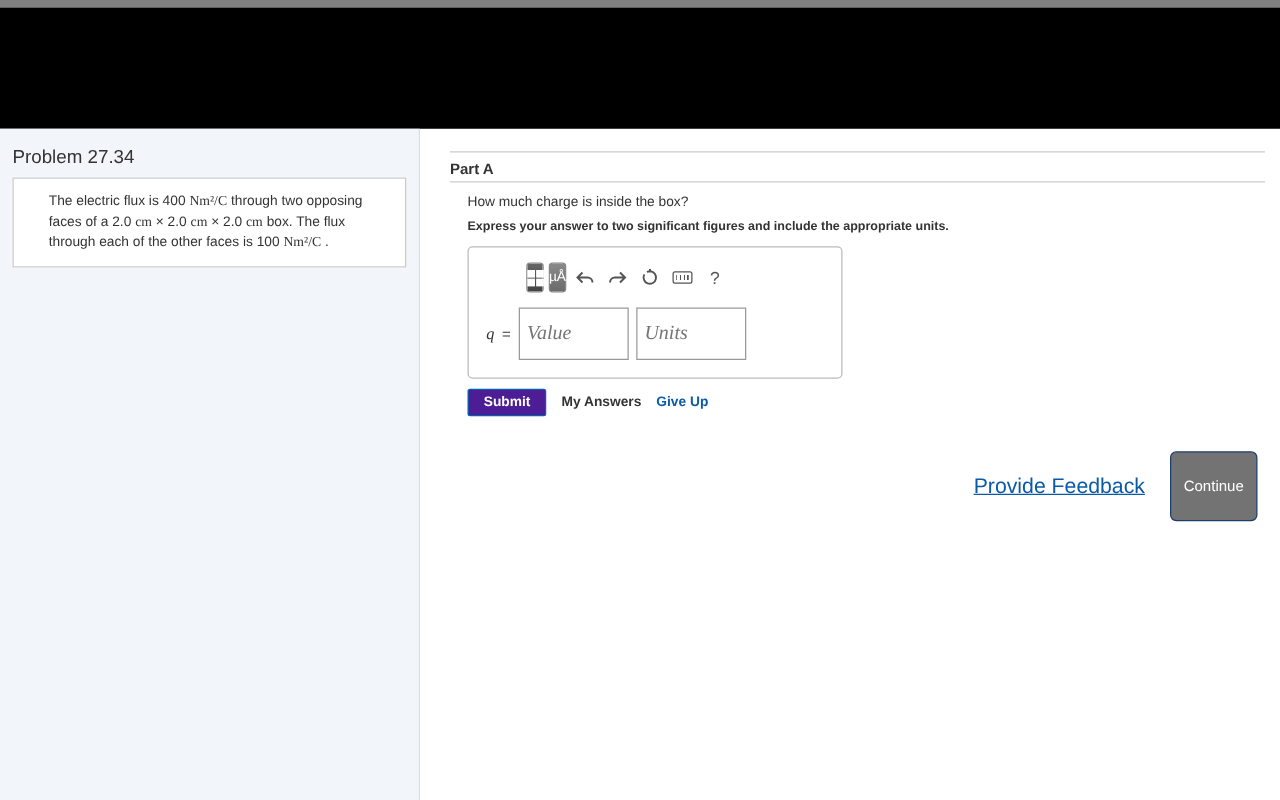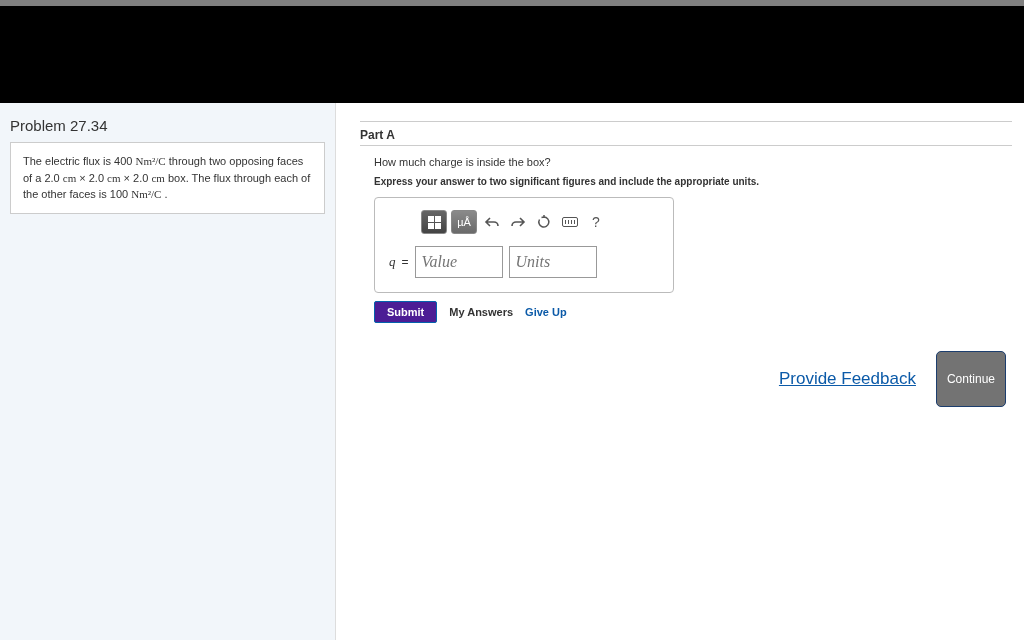--- a/index.html
+++ b/index.html
@@ -30,21 +30,21 @@
   .problem-title {
     font-size: 15px;
     font-weight: normal;
     color: #333;
     padding: 4px 10px 8px 10px;
   }
   .problem-box {
     background: #fff;
     border: 1px solid #ccc;
     margin: 0 10px;
-    padding: 10px 12px;
+    padding: 10px 28px;
     font-size: 11px;
     line-height: 1.5;
     color: #333;
   }
   .problem-box .unit { font-family: 'Times New Roman', serif; }
   .right-col {
     flex: 1;
     padding: 18px 12px 0 24px;
     position: relative;
     border-left: 1px solid #ddd;
@@ -80,21 +80,21 @@
     background: #fff;
   }
   .toolbar {
     display: flex;
     gap: 4px;
     align-items: center;
     margin-left: 32px;
     margin-bottom: 12px;
   }
   .tool-btn {
-    width: 26px;
+    width: 14px;
     height: 24px;
     border: 1px solid #888;
     border-radius: 3px;
     background: linear-gradient(#666, #444);
     display: flex;
     align-items: center;
     justify-content: center;
     cursor: pointer;
     color: #fff;
     font-size: 11px;
@@ -130,21 +130,21 @@
     gap: 6px;
   }
   .var-label {
     font-style: italic;
     font-family: 'Times New Roman', serif;
     font-size: 13px;
   }
   .eq { font-size: 12px; }
   .val-input, .unit-input {
     border: 1px solid #999;
-    height: 32px;
+    height: 42px;
     font-family: 'Times New Roman', serif;
     font-style: italic;
     font-size: 16px;
     color: #999;
     padding: 0 6px;
     background: #fff;
   }
   .val-input { width: 88px; }
   .unit-input { width: 88px; }
   .actions {

